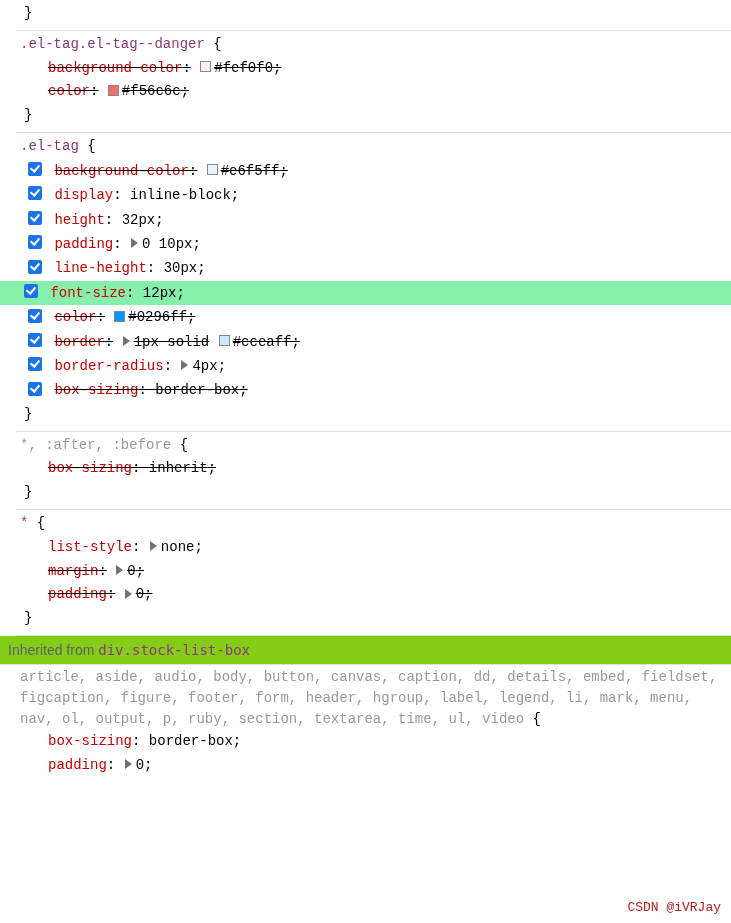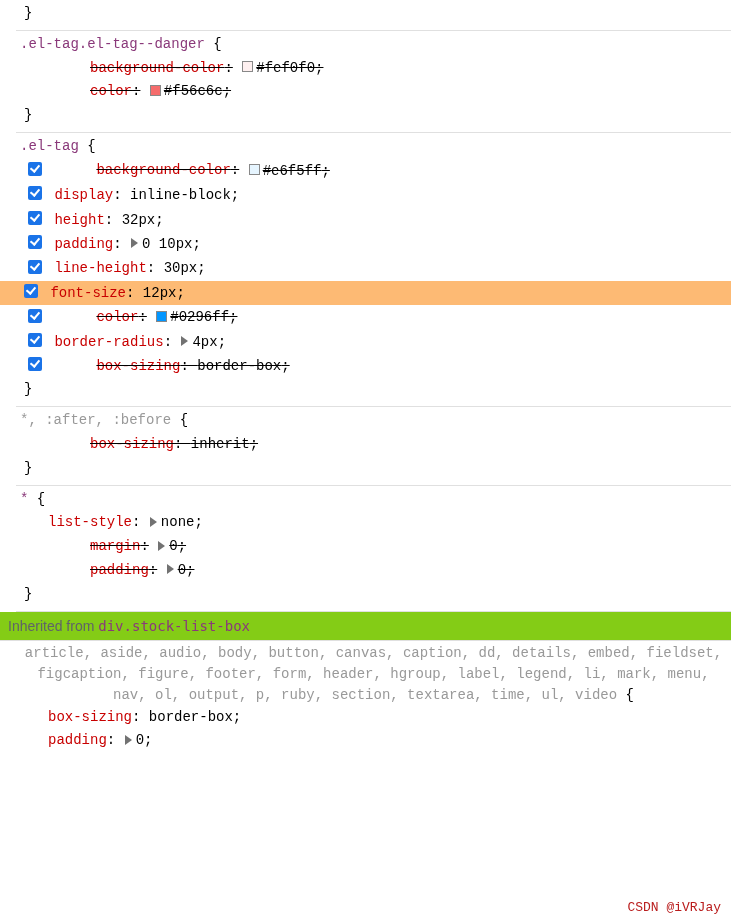--- a/index.html
+++ b/index.html
@@ -49,21 +49,21 @@
     top: 1px;
     width: 4px;
     height: 7px;
     border: solid #fff;
     border-width: 0 2px 2px 0;
     transform: rotate(40deg);
   }
   .prop-name { color: #c80000; }
   .prop-val { color: #000; }
   .strike { text-decoration: line-through; color: #000; }
-  .strike .prop-name { color: #c80000; margin-left: 42px; }
+  .strike .prop-name { color: #c80000; }
   .swatch {
     display: inline-block;
     width: 11px;
     height: 11px;
     border: 1px solid #888;
     vertical-align: middle;
     margin: 0 3px 2px 1px;
   }
   .triangle {
     display: inline-block;
@@ -134,27 +134,31 @@
       <span class="prop-name">height</span>: <span class="prop-val">32px</span>;
     </div>
     <div class="prop-line with-check">
       <span class="check-wrap"><span class="checkbox"></span></span>
       <span class="prop-name">padding</span>: <span class="triangle"></span><span class="prop-val">0 10px</span>;
     </div>
     <div class="prop-line with-check">
       <span class="check-wrap"><span class="checkbox"></span></span>
       <span class="prop-name">line-height</span>: <span class="prop-val">30px</span>;
     </div>
-    <div class="prop-line with-check" style="background:#fdba74;margin-left:-20px;padding-left:20px;margin-right:-4px;">
+    <div class="prop-line with-check" style="background:#86efac;margin-left:-20px;padding-left:20px;margin-right:-4px;">
       <span class="check-wrap"><span class="checkbox"></span></span>
       <span class="prop-name">font-size</span>: <span class="prop-val">12px</span>;
     </div>
     <div class="prop-line with-check">
       <span class="check-wrap"><span class="checkbox"></span></span>
       <span class="strike"><span class="prop-name">color</span>:</span> <span class="swatch" style="background:#0296ff"></span><span class="strike"><span>#0296ff</span>;</span>
+    </div>
+    <div class="prop-line with-check">
+      <span class="check-wrap"><span class="checkbox"></span></span>
+      <span class="strike"><span class="prop-name">border</span>:</span> <span class="triangle"></span><span class="strike">1px solid</span> <span class="swatch" style="background:#cceaff"></span><span class="strike">#cceaff;</span>
     </div>
     <div class="prop-line with-check">
       <span class="check-wrap"><span class="checkbox"></span></span>
       <span class="prop-name">border-radius</span>: <span class="triangle"></span><span class="prop-val">4px</span>;
     </div>
     <div class="prop-line with-check">
       <span class="check-wrap"><span class="checkbox"></span></span>
       <span class="strike"><span class="prop-name">box-sizing</span>: <span>border-box</span>;</span>
     </div>
     <div class="close-brace-line"><span class="brace">}</span></div>
@@ -184,21 +188,21 @@
       <span class="strike"><span class="prop-name">padding</span>:</span> <span class="triangle"></span><span class="strike"><span>0</span>;</span>
     </div>
     <div class="close-brace-line"><span class="brace">}</span></div>
   </div>
 
   <div class="inherited-section" style="margin-left:-16px;">
     <span>Inherited from </span><span class="from-el">div.stock-list-box</span>
   </div>
 
   <div class="rule" style="border-bottom:none;">
-    <div style="white-space:normal;line-height:1.5;text-align:center;">
+    <div style="white-space:normal;line-height:1.5;">
       <span class="selector-gray">article, aside, audio, body, button, canvas, caption, dd, details, embed, fieldset, figcaption, figure, footer, form, header, hgroup, label, legend, li, mark, menu, nav, ol, output, p, ruby, section, textarea, time, ul, video</span><span class="brace"> {</span>
     </div>
     <div class="prop-line">
       <span class="prop-name">box-sizing</span>: <span class="prop-val">border-box</span>;
     </div>
     <div class="prop-line">
       <span class="prop-name">padding</span>: <span class="triangle"></span><span class="prop-val">0</span>;
     </div>
   </div>
 

